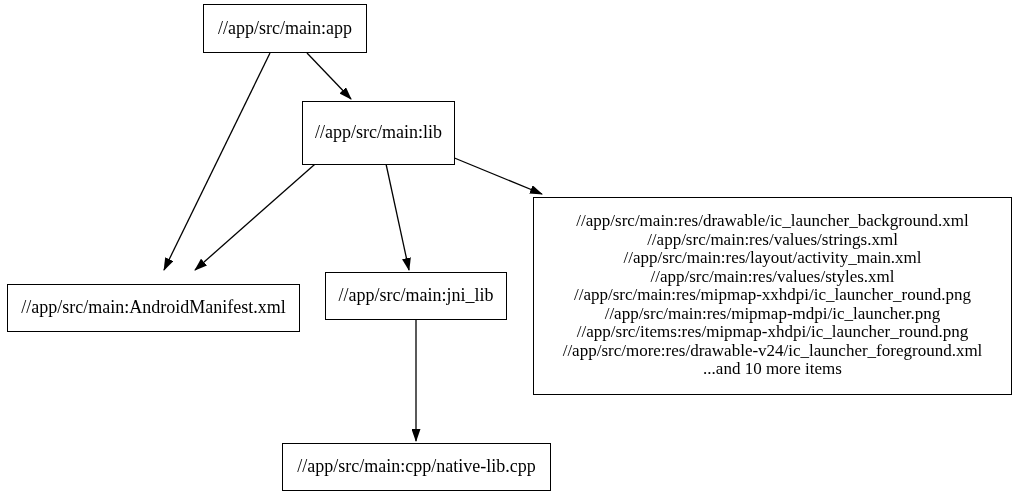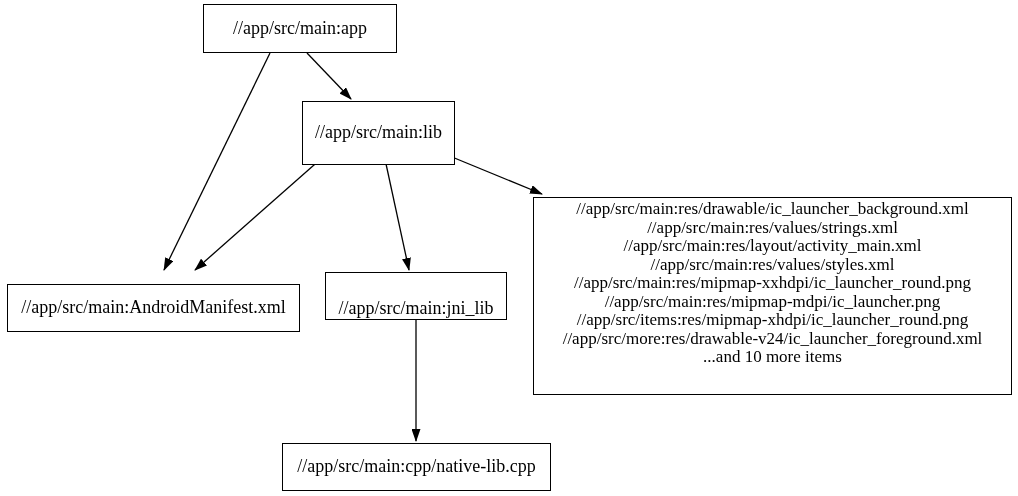--- a/index.html
+++ b/index.html
@@ -33,31 +33,31 @@
     justify-content: center;
     text-align: center;
     font-size: 18px;
     line-height: 1.1;
     white-space: nowrap;
   }
   .node.multiline {
     display: block;
     font-size: 17px;
     line-height: 18.5px;
-    padding-top: 2px;
+    padding-top: 14px;
     white-space: normal;
   }
   .node.multiline .res-line {
     text-align: center;
     white-space: nowrap;
   }
-  #node-app        { left: 203px; top: 4px;   width: 194px; height: 49px; }
+  #node-app        { left: 203px; top: 4px;   width: 164px; height: 49px; }
   #node-lib        { left: 302px; top: 101px; width: 153px; height: 64px; }
   #node-manifest   { left: 7px;   top: 284px; width: 293px; height: 48px; }
-  #node-jni-lib    { left: 325px; top: 272px; width: 182px; height: 48px; align-items: flex-end; }
+  #node-jni-lib    { left: 325px; top: 272px; width: 182px; height: 48px; }
   #node-resources  { left: 533px; top: 197px; width: 479px; height: 198px; }
   #node-native-lib { left: 282px; top: 443px; width: 269px; height: 48px; }
   .edge-line {
     stroke: #000000;
     stroke-width: 1.3;
     fill: none;
   }
 </style>
 </head>
 <body>

